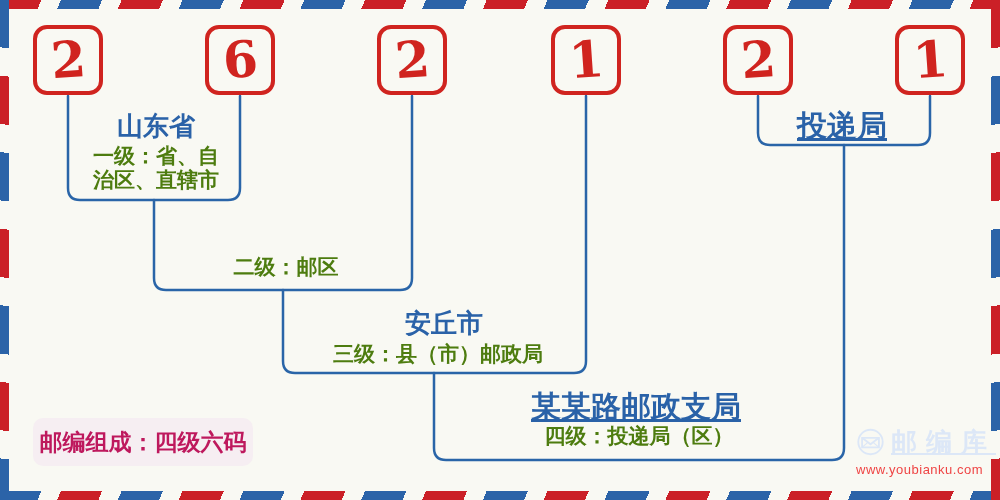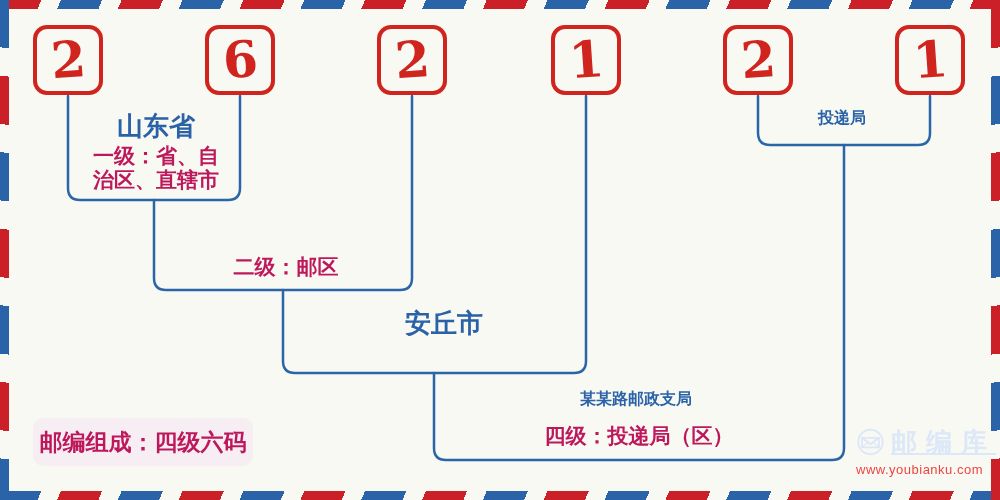--- a/index.html
+++ b/index.html
@@ -36,22 +36,22 @@
     transform:rotate(-4deg);
   }
 
   
   #connectors{position:absolute;left:0;top:0;width:1000px;height:500px;}
 
   
   .lbl{position:absolute;transform:translateX(-50%);white-space:nowrap;
        font-weight:bold;text-align:center;line-height:1.15;}
   .lbl-blue{color:#2a62a8;font-size:26px;}
-  .lbl-red{color:#be185d;font-size:21px;font-family:Liberation Serif, serif;}
-  .lbl-blue-sm{color:#2a62a8;font-size:16px;}
+  .lbl-red{color:#4d7c0f;font-size:21px;font-family:Liberation Serif, serif;}
+  .lbl-blue-sm{color:#2a62a8;font-size:30px;text-decoration:underline;}
   .desc-line{display:block;}
 
   
   .badge{
     position:absolute;left:33px;top:418px;width:220px;height:48px;
     background:#f6eef2;border-radius:10px;
     display:flex;align-items:center;justify-content:center;
   }
   .badge span{
     color:#be185d;font-weight:bold;font-size:23px;white-space:nowrap;
@@ -108,20 +108,21 @@
 
   <div class="lbl lbl-blue" style="left:156px;top:112px">山东省</div>
   <div class="lbl lbl-red" style="left:156px;top:144px">
     <span class="desc-line">一级：省、自</span>
     <span class="desc-line">治区、直辖市</span>
   </div>
 
   <div class="lbl lbl-red" style="left:286px;top:255px">二级：邮区</div>
 
   <div class="lbl lbl-blue" style="left:444px;top:309px">安丘市</div>
+  <div class="lbl lbl-red" style="left:438px;top:342px">三级：县（市）邮政局</div>
 
   <div class="lbl lbl-blue-sm" style="left:636px;top:390px">某某路邮政支局</div>
   <div class="lbl lbl-red" style="left:639px;top:424px">四级：投递局（区）</div>
 
   <div class="lbl lbl-blue-sm" style="left:842px;top:109px">投递局</div>
 
   <div class="badge">
     <span>邮编组成：四级六码</span>
   </div>
 

